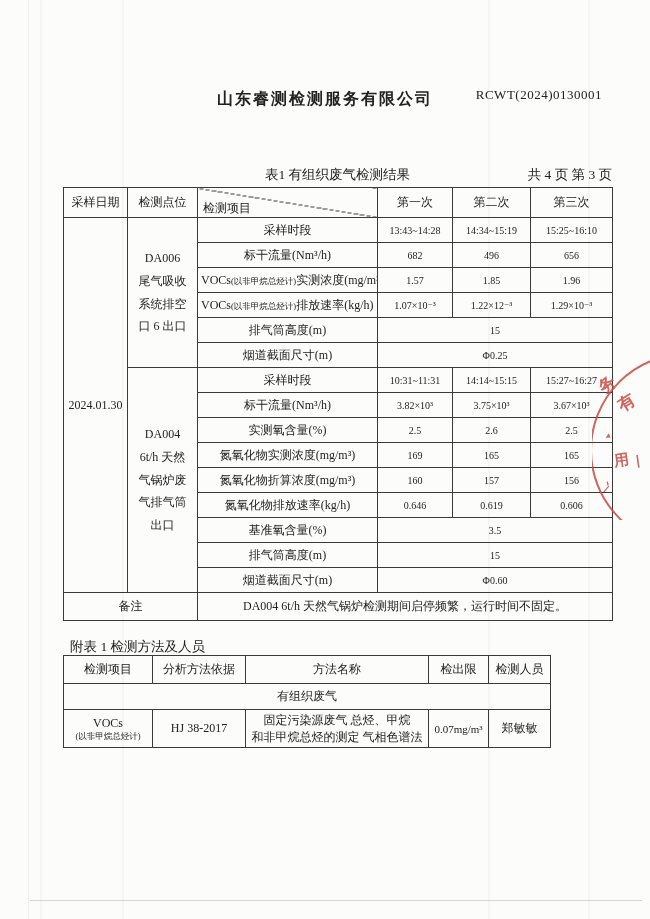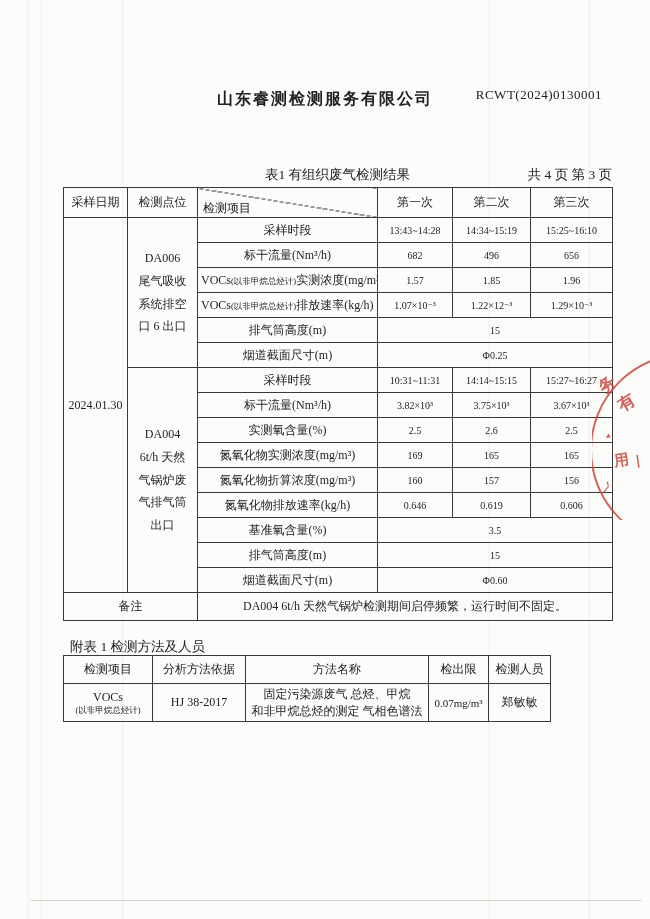--- a/index.html
+++ b/index.html
@@ -212,20 +212,23 @@
         <col style="width:62px">
     </colgroup>
     <tbody>
         <tr class="hrow">
       <td>检测项目</td>
       <td>分析方法依据</td>
       <td>方法名称</td>
       <td>检出限</td>
       <td>检测人员</td>
     </tr>
+    <tr class="grow">
+      <td colspan="5">有组织废气</td>
+    </tr>
     <tr class="drow">
       <td class="item">
         <span>VOCs</span>
         <span class="sub">(以非甲烷总烃计)</span>
       </td>
       <td>HJ 38-2017</td>
       <td class="pre-line">固定污染源废气 总烃、甲烷
 和非甲烷总烃的测定 气相色谱法</td>
       <td class="limit">0.07mg/m³</td>
       <td class="pre-line">郑敏敏</td>

